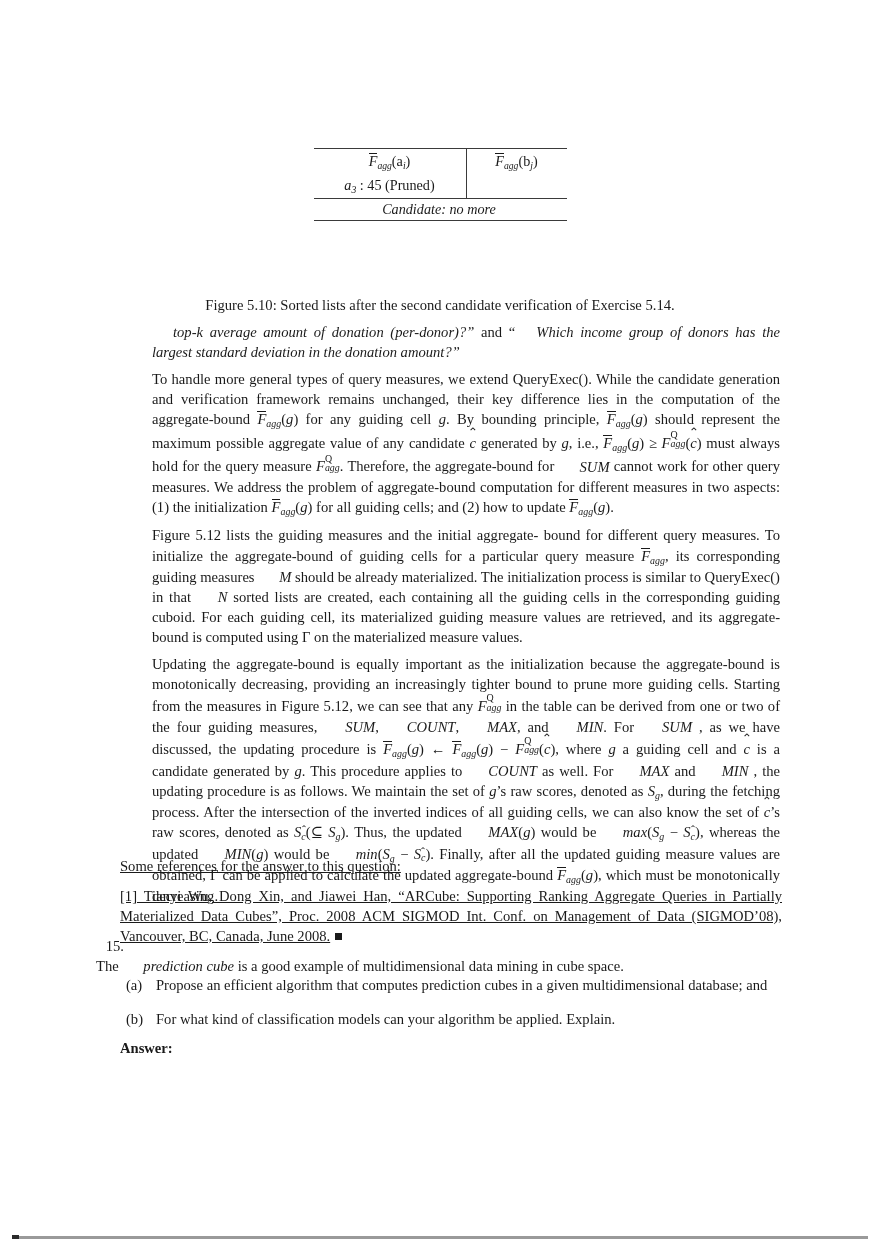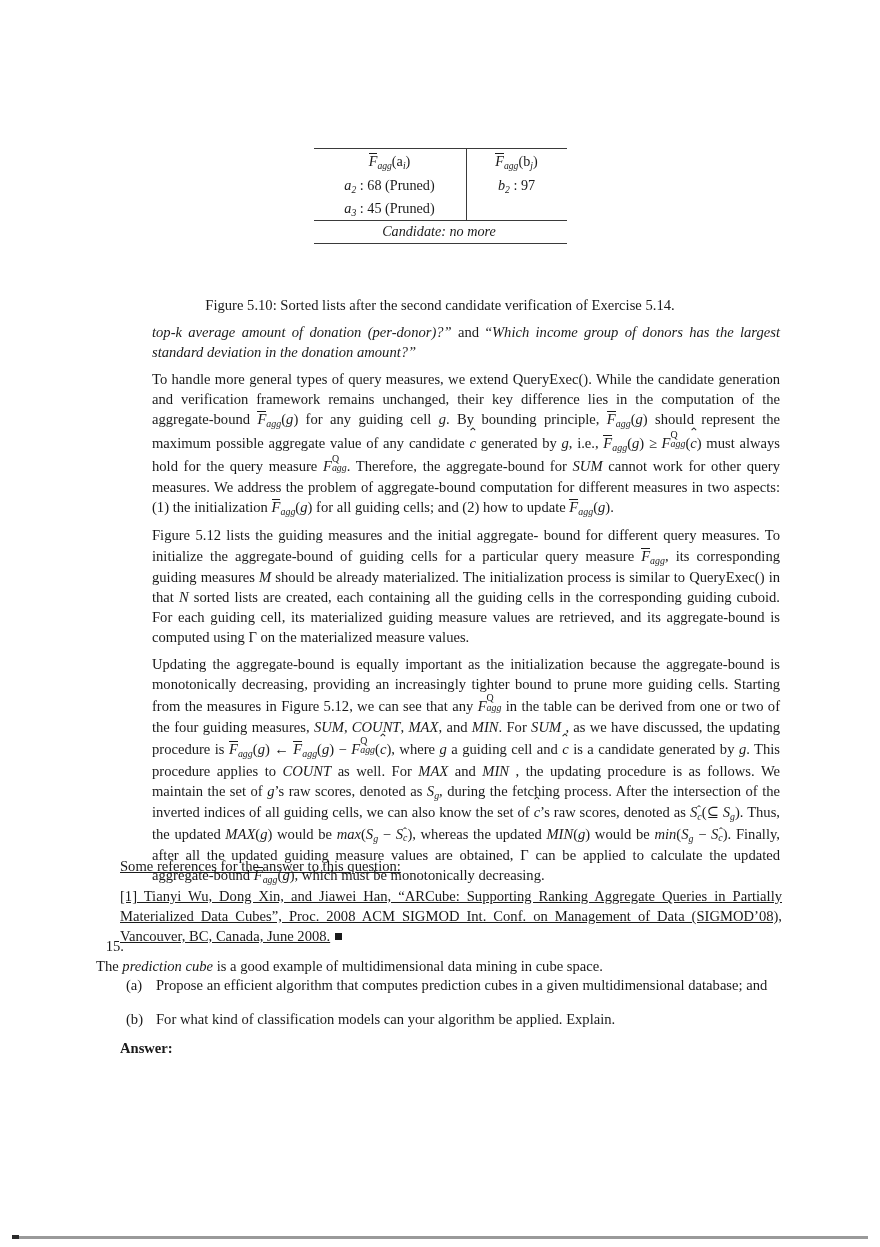--- a/index.html
+++ b/index.html
@@ -137,21 +137,21 @@
   .footer-tick {
     position: absolute;
     left: 12px;
     top: 1235px;
     width: 7px;
     height: 4px;
     background: #2a2a2a;
   }
 
   
-  .it { font-style: italic; }
+  .it { font-style: italic; margin-left: 21px; }
   .mi { font-style: italic; font-family: "Liberation Serif", serif; }
   .mrm { font-style: normal; }
   .ovl {
     display: inline-block;
     border-top: 1px solid #1a1a1a;
     padding-top: 0px;
     line-height: 1;
   }
   .sub {
     font-size: 0.68em;
@@ -203,24 +203,20 @@
       <tbody>
         <tr>
           <th class="rule-top rule-mid hdr-cell col-a vline">
             <span class="ovl mi">F</span><span class="sub">agg</span><span class="mrm">(a</span><span class="sub">i</span><span class="mrm">)</span>
           </th>
           <th class="rule-top rule-mid hdr-cell col-b">
             <span class="ovl mi">F</span><span class="sub">agg</span><span class="mrm">(b</span><span class="sub">j</span><span class="mrm">)</span>
           </th>
         </tr>
 
-        <tr>
-          <td class="col-a vline"><span class="mi">a</span><span class="sub">2</span> <span>: 68 (Pruned)</span></td>
-          <td class="col-b"><span class="mi">b</span><span class="sub">2</span> <span>: 97</span></td>
-        </tr>
 
 
         <tr>
           <td class="col-a vline rule-bot"><span class="mi">a</span><span class="sub">3</span> <span>: 45 (Pruned)</span></td>
           <td class="col-b rule-bot"><span class="mi"></span><span class="sub"></span> <span></span></td>
         </tr>
 
         <tr>
           <td class="cand-cell rule-bot" colspan="2">Candidate: no more</td>
         </tr>

